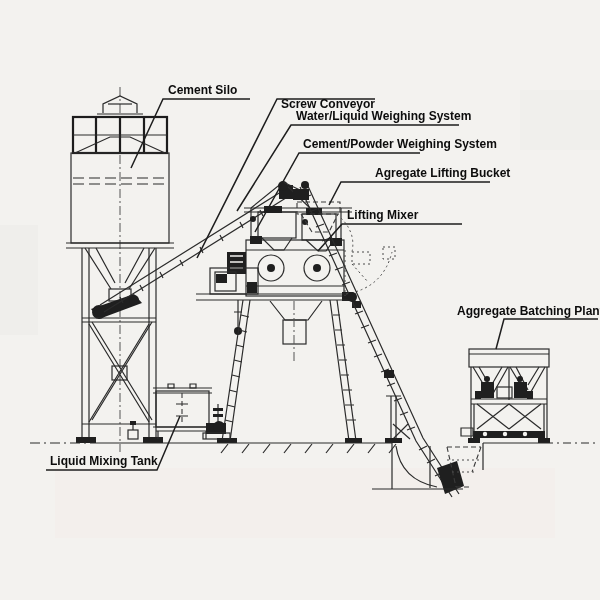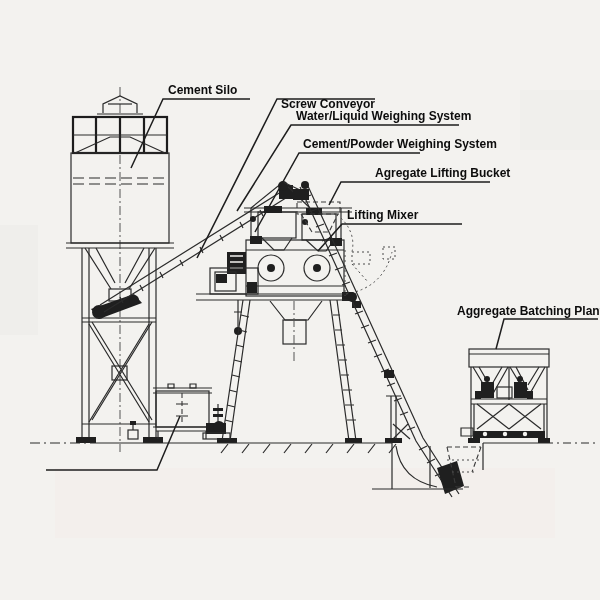--- a/index.html
+++ b/index.html
@@ -222,13 +222,14 @@
     </g>
   </svg>
 
   <div class="lbl" style="left:168px;top:83px;">Cement Silo</div>
   <div class="lbl" style="left:281px;top:97px;">Screw Conveyor</div>
   <div class="lbl" style="left:303px;top:137px;">Cement/Powder Weighing System</div>
   <div class="lbl" style="left:296px;top:109px;">Water/Liquid Weighing System</div>
   <div class="lbl" style="left:347px;top:166px;margin-left:28px;">Agregate Lifting Bucket</div>
   <div class="lbl" style="left:347px;top:208px;">Lifting Mixer</div>
   <div class="lbl" style="left:457px;top:304px;">Aggregate Batching Plant</div>
+  <div class="lbl" style="left:50px;top:454px;">Liquid Mixing Tank</div>
 </div>
 
 </body></html>

